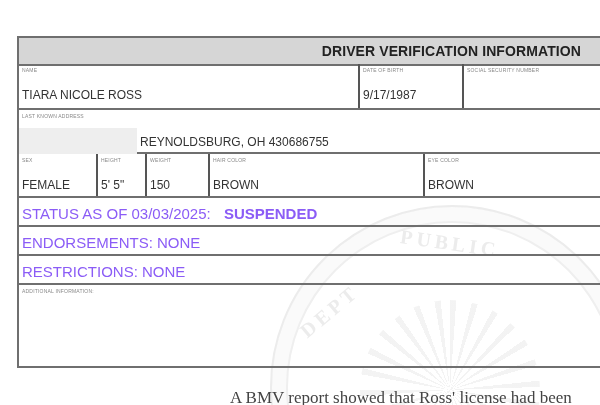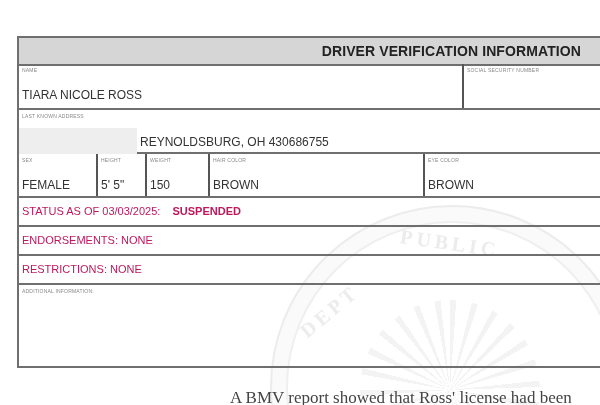--- a/index.html
+++ b/index.html
@@ -36,21 +36,21 @@
     }
     .hdr-title {
       position:absolute; right:36px; top:5px; font-size:14px; font-weight:bold; color:#222;
       letter-spacing:0.1px;
     }
     .row { position:absolute; left:0; right:0; border-bottom:2px solid #6f6f6f; box-sizing:border-box; }
     .cell { position:absolute; top:0; bottom:0; box-sizing:border-box; }
     .cell.bl { border-left:2px solid #555; }
     .lbl { position:absolute; left:3px; top:3px; font-size:5px; color:#888; text-transform:uppercase; letter-spacing:0.2px; }
     .val { position:absolute; left:3px; font-size:12px; color:#333; }
-    .line-text { position:absolute; left:3px; top:7px; font-size:11px; color:#be185d; }
+    .line-text { position:absolute; left:3px; top:7px; font-size:15px; color:#8b5cf6; }
     .bold { font-weight:bold; }
     .redact {
       position:absolute; left:0; top:18px; width:118px; height:26px; background:#eeeeee;
     }
     .caption {
       position:absolute; left:230px; top:388px; font-family:"Liberation Serif", serif;
       font-size:17px; color:#444; white-space:nowrap;
     }
   </style>
 </head>
@@ -63,20 +63,24 @@
 
 <div class="form">
   <div class="hdr">
     <div class="hdr-title">DRIVER VERIFICATION INFORMATION</div>
   </div>
 
   <div class="row" style="top:26px;height:46px;">
     <div class="cell" style="left:0;width:339px;">
       <div class="lbl">NAME</div>
       <div class="val" style="top:24px;">TIARA NICOLE ROSS</div>
+    </div>
+    <div class="cell bl" style="left:339px;width:104px;">
+      <div class="lbl">DATE OF BIRTH</div>
+      <div class="val" style="top:24px;">9/17/1987</div>
     </div>
     <div class="cell bl" style="left:443px;right:0;">
       <div class="lbl">SOCIAL SECURITY NUMBER</div>
       <div class="val" style="top:24px;"></div>
     </div>
   </div>
 
   <div class="row" style="top:72px;height:44px;">
     <div class="cell" style="left:0;right:0;">
       <div class="lbl">LAST KNOWN ADDRESS</div>

